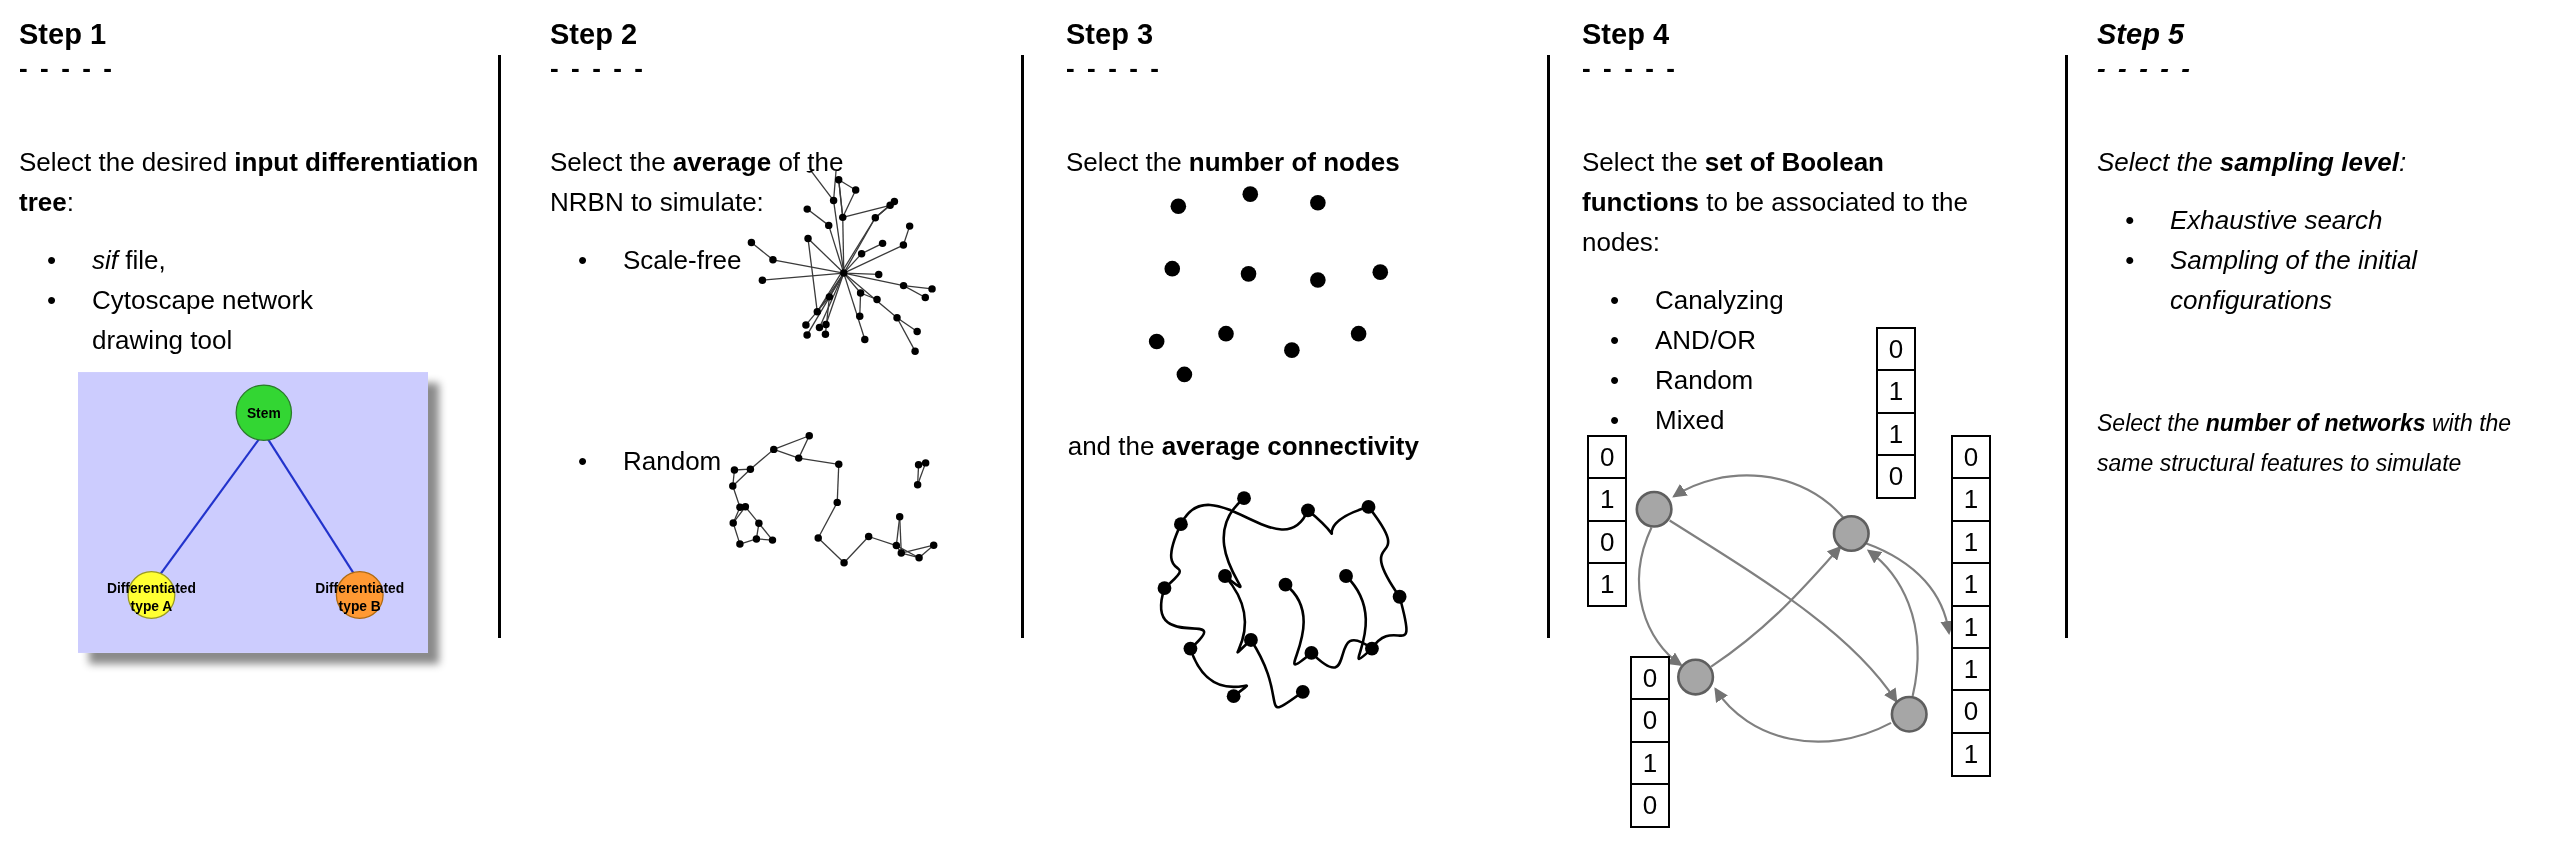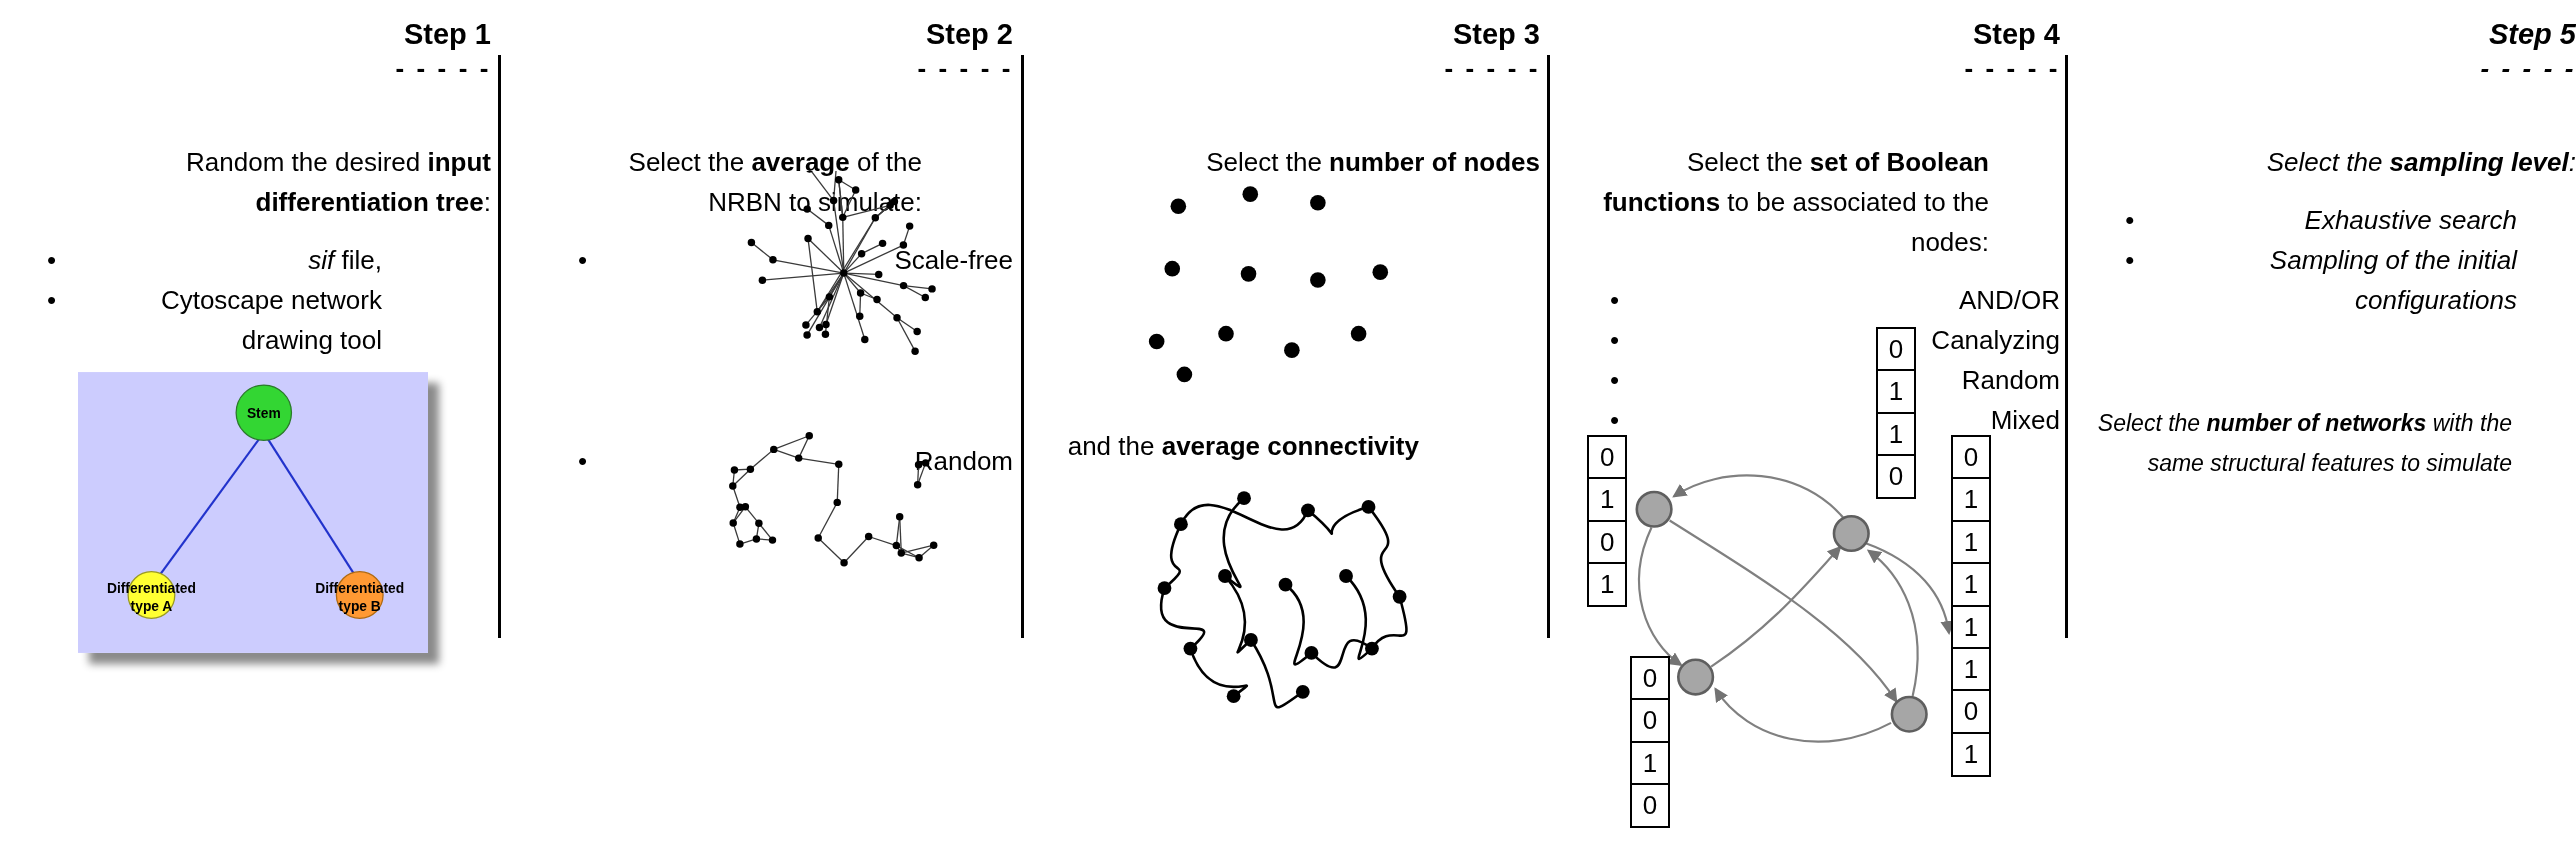--- a/index.html
+++ b/index.html
@@ -1,18 +1,18 @@
 <!DOCTYPE html>
 <html style="font-size:14px"><head>
 <meta charset="utf-8">
 <style>
   * { margin:0; padding:0; box-sizing:border-box; }
   html,body { width:2576px; height:851px; background:#ffffff; color:#000;
     font-family:"Liberation Sans", sans-serif; overflow:hidden; }
-  .figure { position:relative; width:2576px; height:814px;text-align:right; }
+  .figure { position:relative; width:2576px; height:814px; }
 
   .divider { position:absolute; top:55px; width:2.6px; height:583px; background:#000; }
   .d1 { left:498px; } .d2 { left:1021px; } .d3 { left:1547px; } .d4 { left:2065px; }
 
   .col { position:absolute; top:0; height:851px; }
   .col1 { left:19px;   width:472px; }
   .col2 { left:550px;  width:463px; }
   .col3 { left:1066px; width:474px; }
   .col4 { left:1582px; width:478px; }
   .col5 { left:2097px; width:479px;font-style:italic; }
@@ -60,21 +60,21 @@
 <div class="figure">
 
   <div class="divider d1"></div>
   <div class="divider d2"></div>
   <div class="divider d3"></div>
   <div class="divider d4"></div>
 
   <div class="col col1">
     <div class="step-title">Step 1</div>
     <div class="dashes">- - - - -</div>
-    <p class="intro"><span>Random the desired </span><b>input differentiation tree</b><span>:</span></p>
+    <p class="intro"><span>Select the desired </span><b>input differentiation tree</b><span>:</span></p>
     <ul class="bullets">
       <li><i>sif</i><span> file,</span></li>
       <li>Cytoscape network drawing tool</li>
     </ul>
     <div class="tree-box">
       <svg viewBox="0 0 405 325" width="350" height="281">
         <rect x="0" y="0" width="405" height="325" fill="#ccccfe"></rect>
         <line x1="215" y1="70" x2="88" y2="244" stroke-width="2.5" stroke="#2233cc"></line>
         <line x1="215" y1="70" x2="326" y2="244" stroke-width="2.5" stroke="#2233cc"></line>
         <circle cx="215" cy="47" r="32" stroke="#2a7a2a" stroke-width="1.5" fill="#33d633"></circle>
@@ -299,22 +299,22 @@
           <circle cx="196" cy="252" r="8"></circle>
       </g>
     </svg>
   </div>
 
   <div class="col col4">
     <div class="step-title">Step 4</div>
     <div class="dashes">- - - - -</div>
     <p class="intro"><span>Select the </span><b>set of Boolean functions</b><span> to be associated to the nodes:</span></p>
     <ul class="bullets">
+      <li>Canalyzing</li>
       <li>AND/OR</li>
-      <li>Canalyzing</li>
       <li>Random</li>
       <li>Mixed</li>
     </ul>
 
     <svg class="abs bool-svg" width="478" height="435" viewBox="0 0 552 503">
       <defs>
         <marker id="ah" viewBox="0 0 10 10" refX="8.5" refY="5" markerWidth="6.5" markerHeight="6.5" orient="auto-start-reverse">
           <path d="M0,0 L10,5 L0,10 z" fill="#737373"></path>
         </marker>
       </defs>

